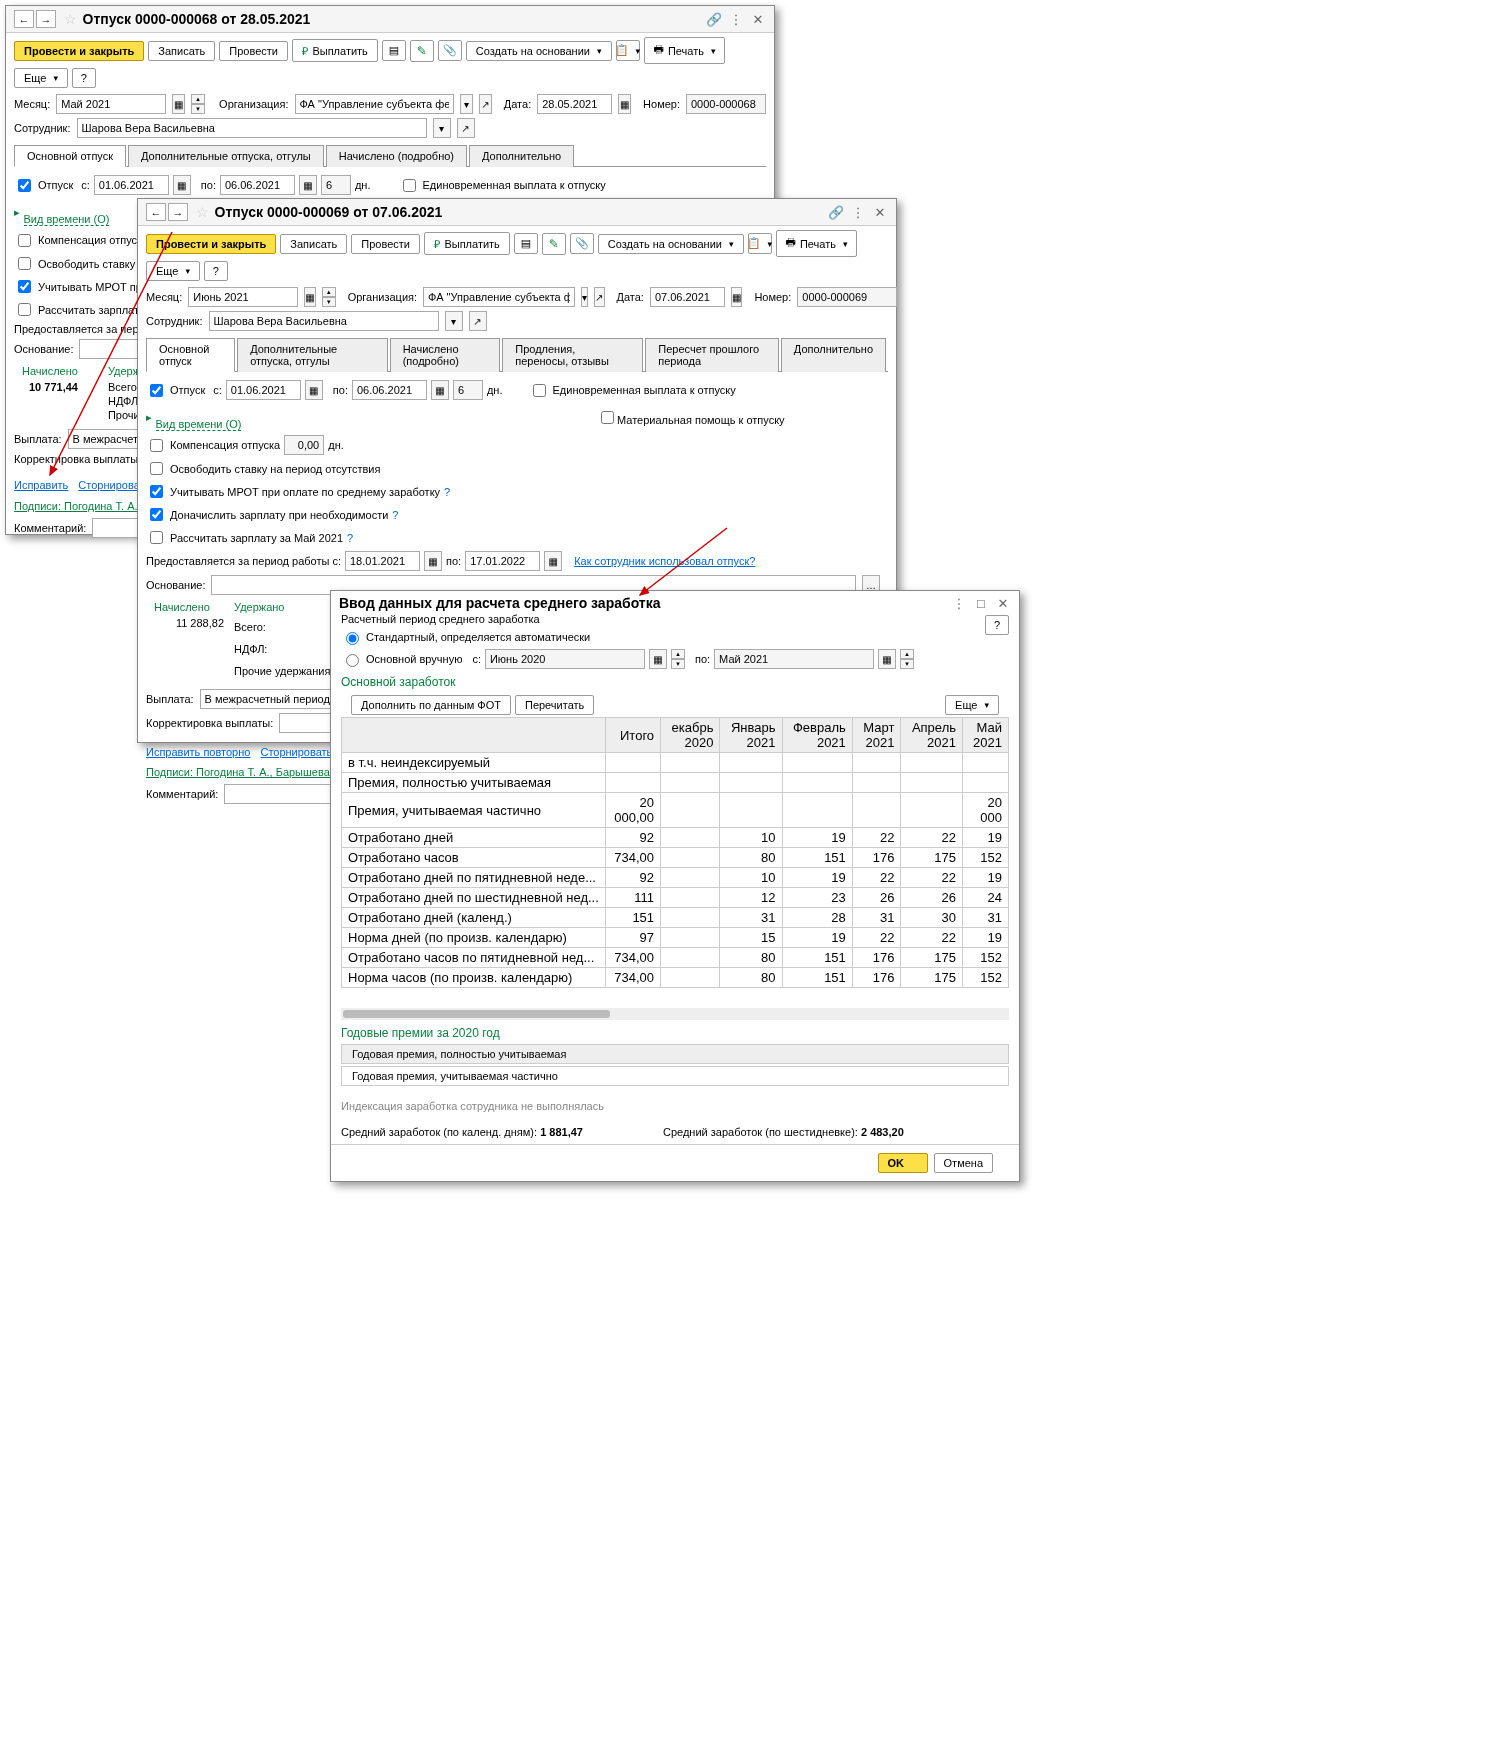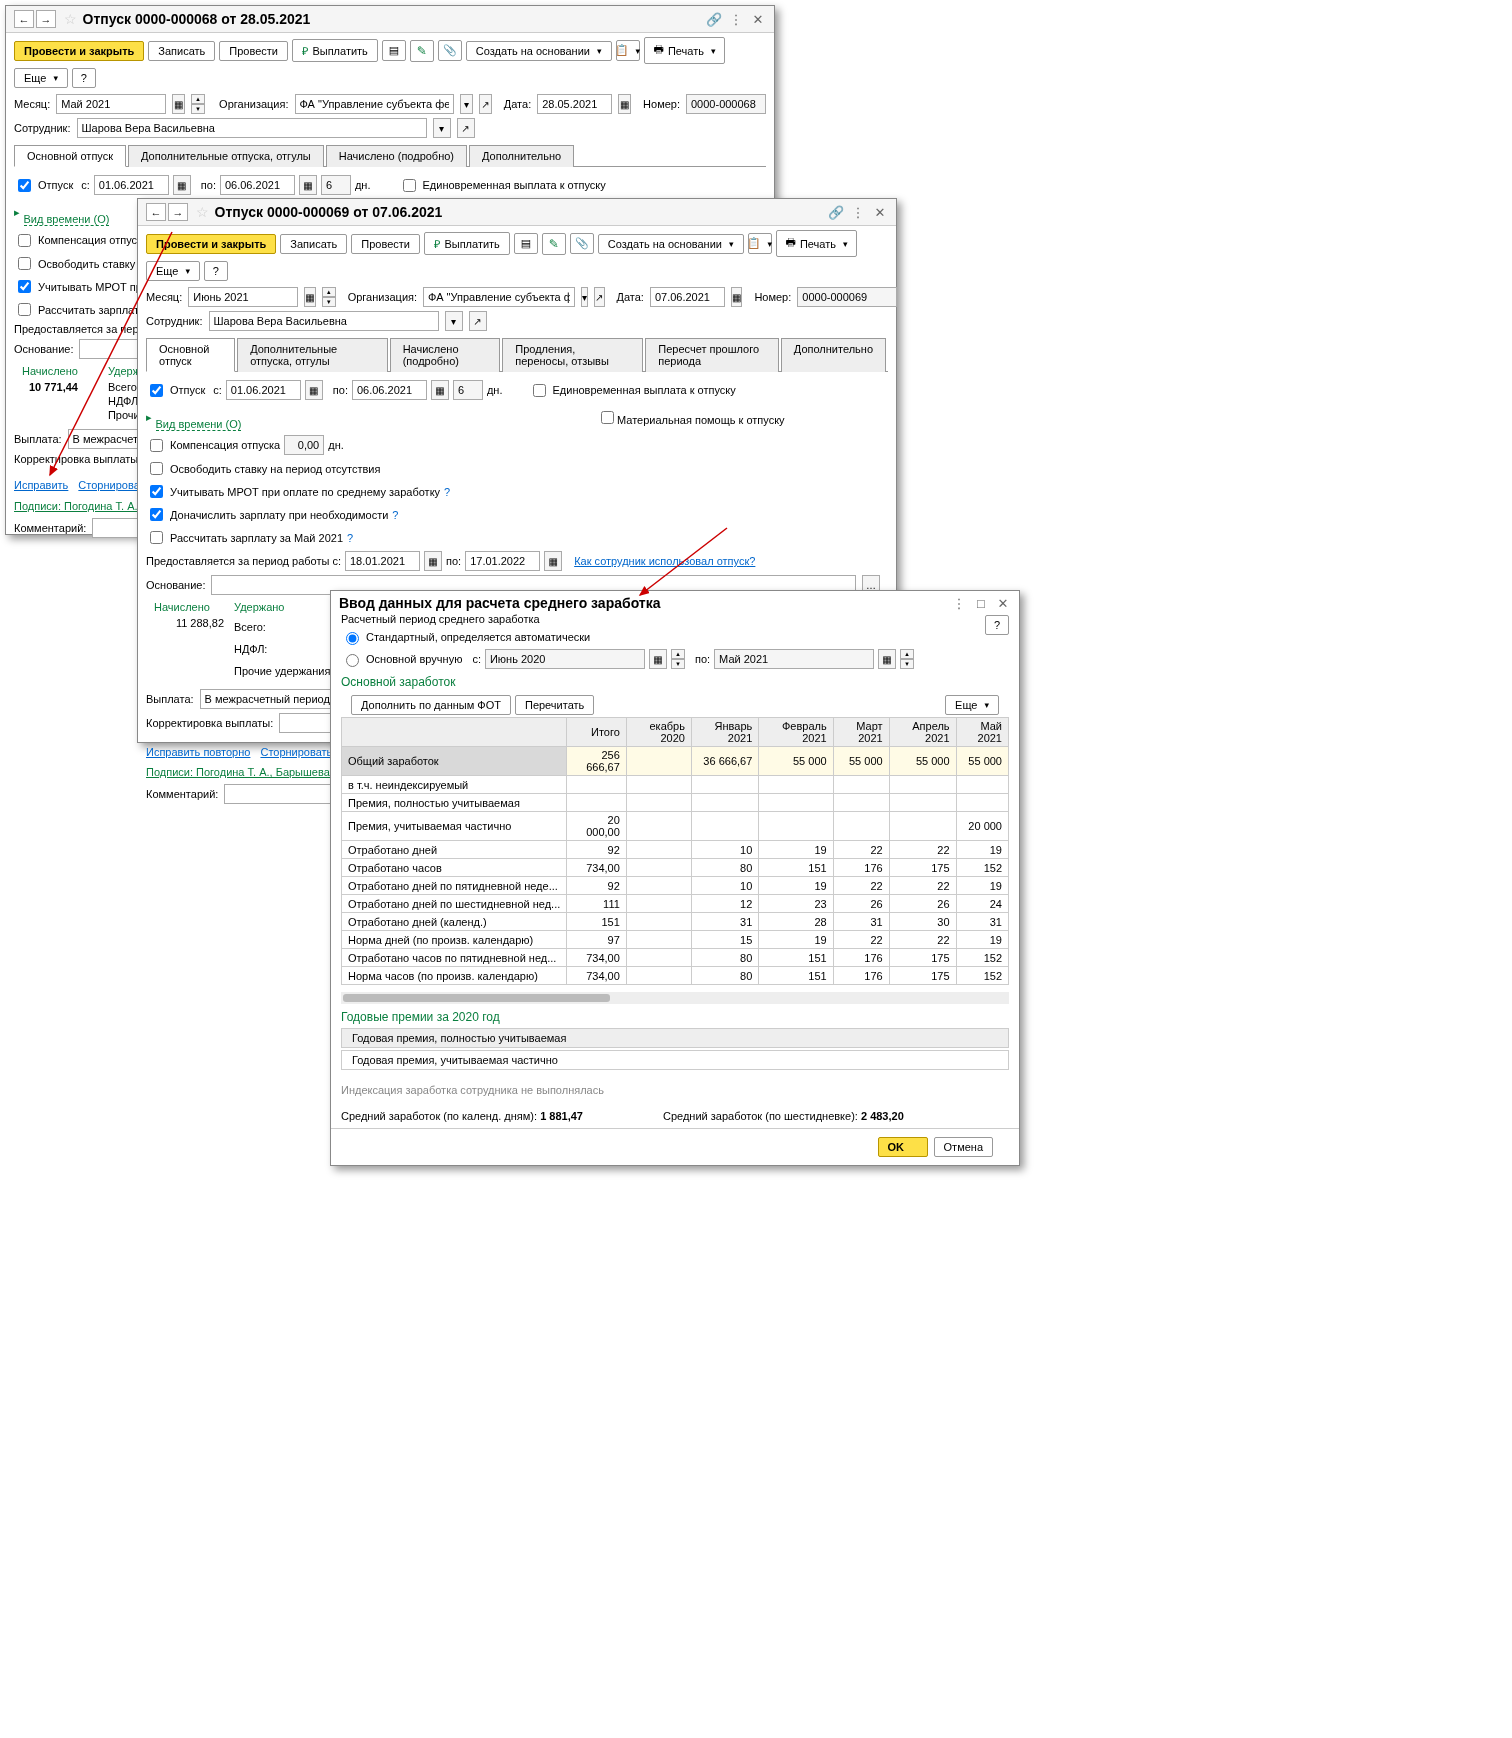--- a/index.html
+++ b/index.html
@@ -39,21 +39,21 @@
   .totals-head { color: #0a7f3f; font-weight: normal; margin-bottom: 4px; }
   .tot-line { display: flex; align-items: center; gap: 6px; margin: 2px 0; }
   .tot-line .input { text-align: right; width: 90px; }
   .pencil { color: #0a7f3f; cursor: pointer; font-size: 12px; }
   .info-icon { color: #d9534f; border: 1px solid #d9534f; border-radius: 50%; width: 14px; height: 14px; display: inline-flex; align-items: center; justify-content: center; font-size: 9px; }
   .sep-toolbar { flex: 1; }
   .footer-links { padding: 4px 8px; display: flex; gap: 10px; align-items: center; }
   .warn-icon { color: #f0ad4e; }
   .radio-row { display: flex; align-items: center; gap: 4px; padding: 2px 10px; }
   .section-head { color: #0a7f3f; font-size: 12px; padding: 4px 10px; }
-  .table { width: 100%; border-collapse: collapse; margin: 0 0 7px; font-size: 11px; }
+  .table { width: 100%; border-collapse: collapse; margin: 0 0 20px; font-size: 13px; }
   .table th, .table td { border: 1px solid #ccc; padding: 2px 6px; text-align: right; height: 18px; }
   .table th { background: #eee; font-weight: normal; }
   .table td:first-child, .table th:first-child { text-align: left; white-space: nowrap; }
   .table tr.highlight td { background: #fffbe6; }
   .table tr.highlight td:first-child { background: #d9d9d9; }
   .scroll-bar { height: 12px; background: #eee; margin: 2px 10px; position: relative; }
   .scroll-thumb { position: absolute; left: 2px; width: 40%; height: 8px; top: 2px; background: #bbb; border-radius: 3px; }
   .bottom-bar { display: flex; justify-content: flex-end; gap: 6px; padding: 8px 26px; border-top: 1px solid #ccc; }
   .summary-row { display: flex; gap: 80px; padding: 6px 10px; }
   svg.arrow { position: absolute; overflow: visible; pointer-events: none; }
@@ -451,30 +451,20 @@
             <th>Итого</th>
             <th>екабрь 2020</th>
             <th>Январь 2021</th>
             <th>Февраль 2021</th>
             <th>Март 2021</th>
             <th>Апрель 2021</th>
             <th>Май 2021</th>
           </tr>
         </thead>
       <tbody id="table-body">
-          <tr class="highlight">
-            <td>Общий заработок</td>
-            <td>256 666,67</td>
-            <td></td>
-            <td>36 666,67</td>
-            <td>55 000</td>
-            <td>55 000</td>
-            <td>55 000</td>
-            <td>55 000</td>
-          </tr>
           <tr>
             <td>    в т.ч. неиндексируемый</td>
             <td></td>
             <td></td>
             <td></td>
             <td></td>
             <td></td>
             <td></td>
             <td></td>
           </tr>

